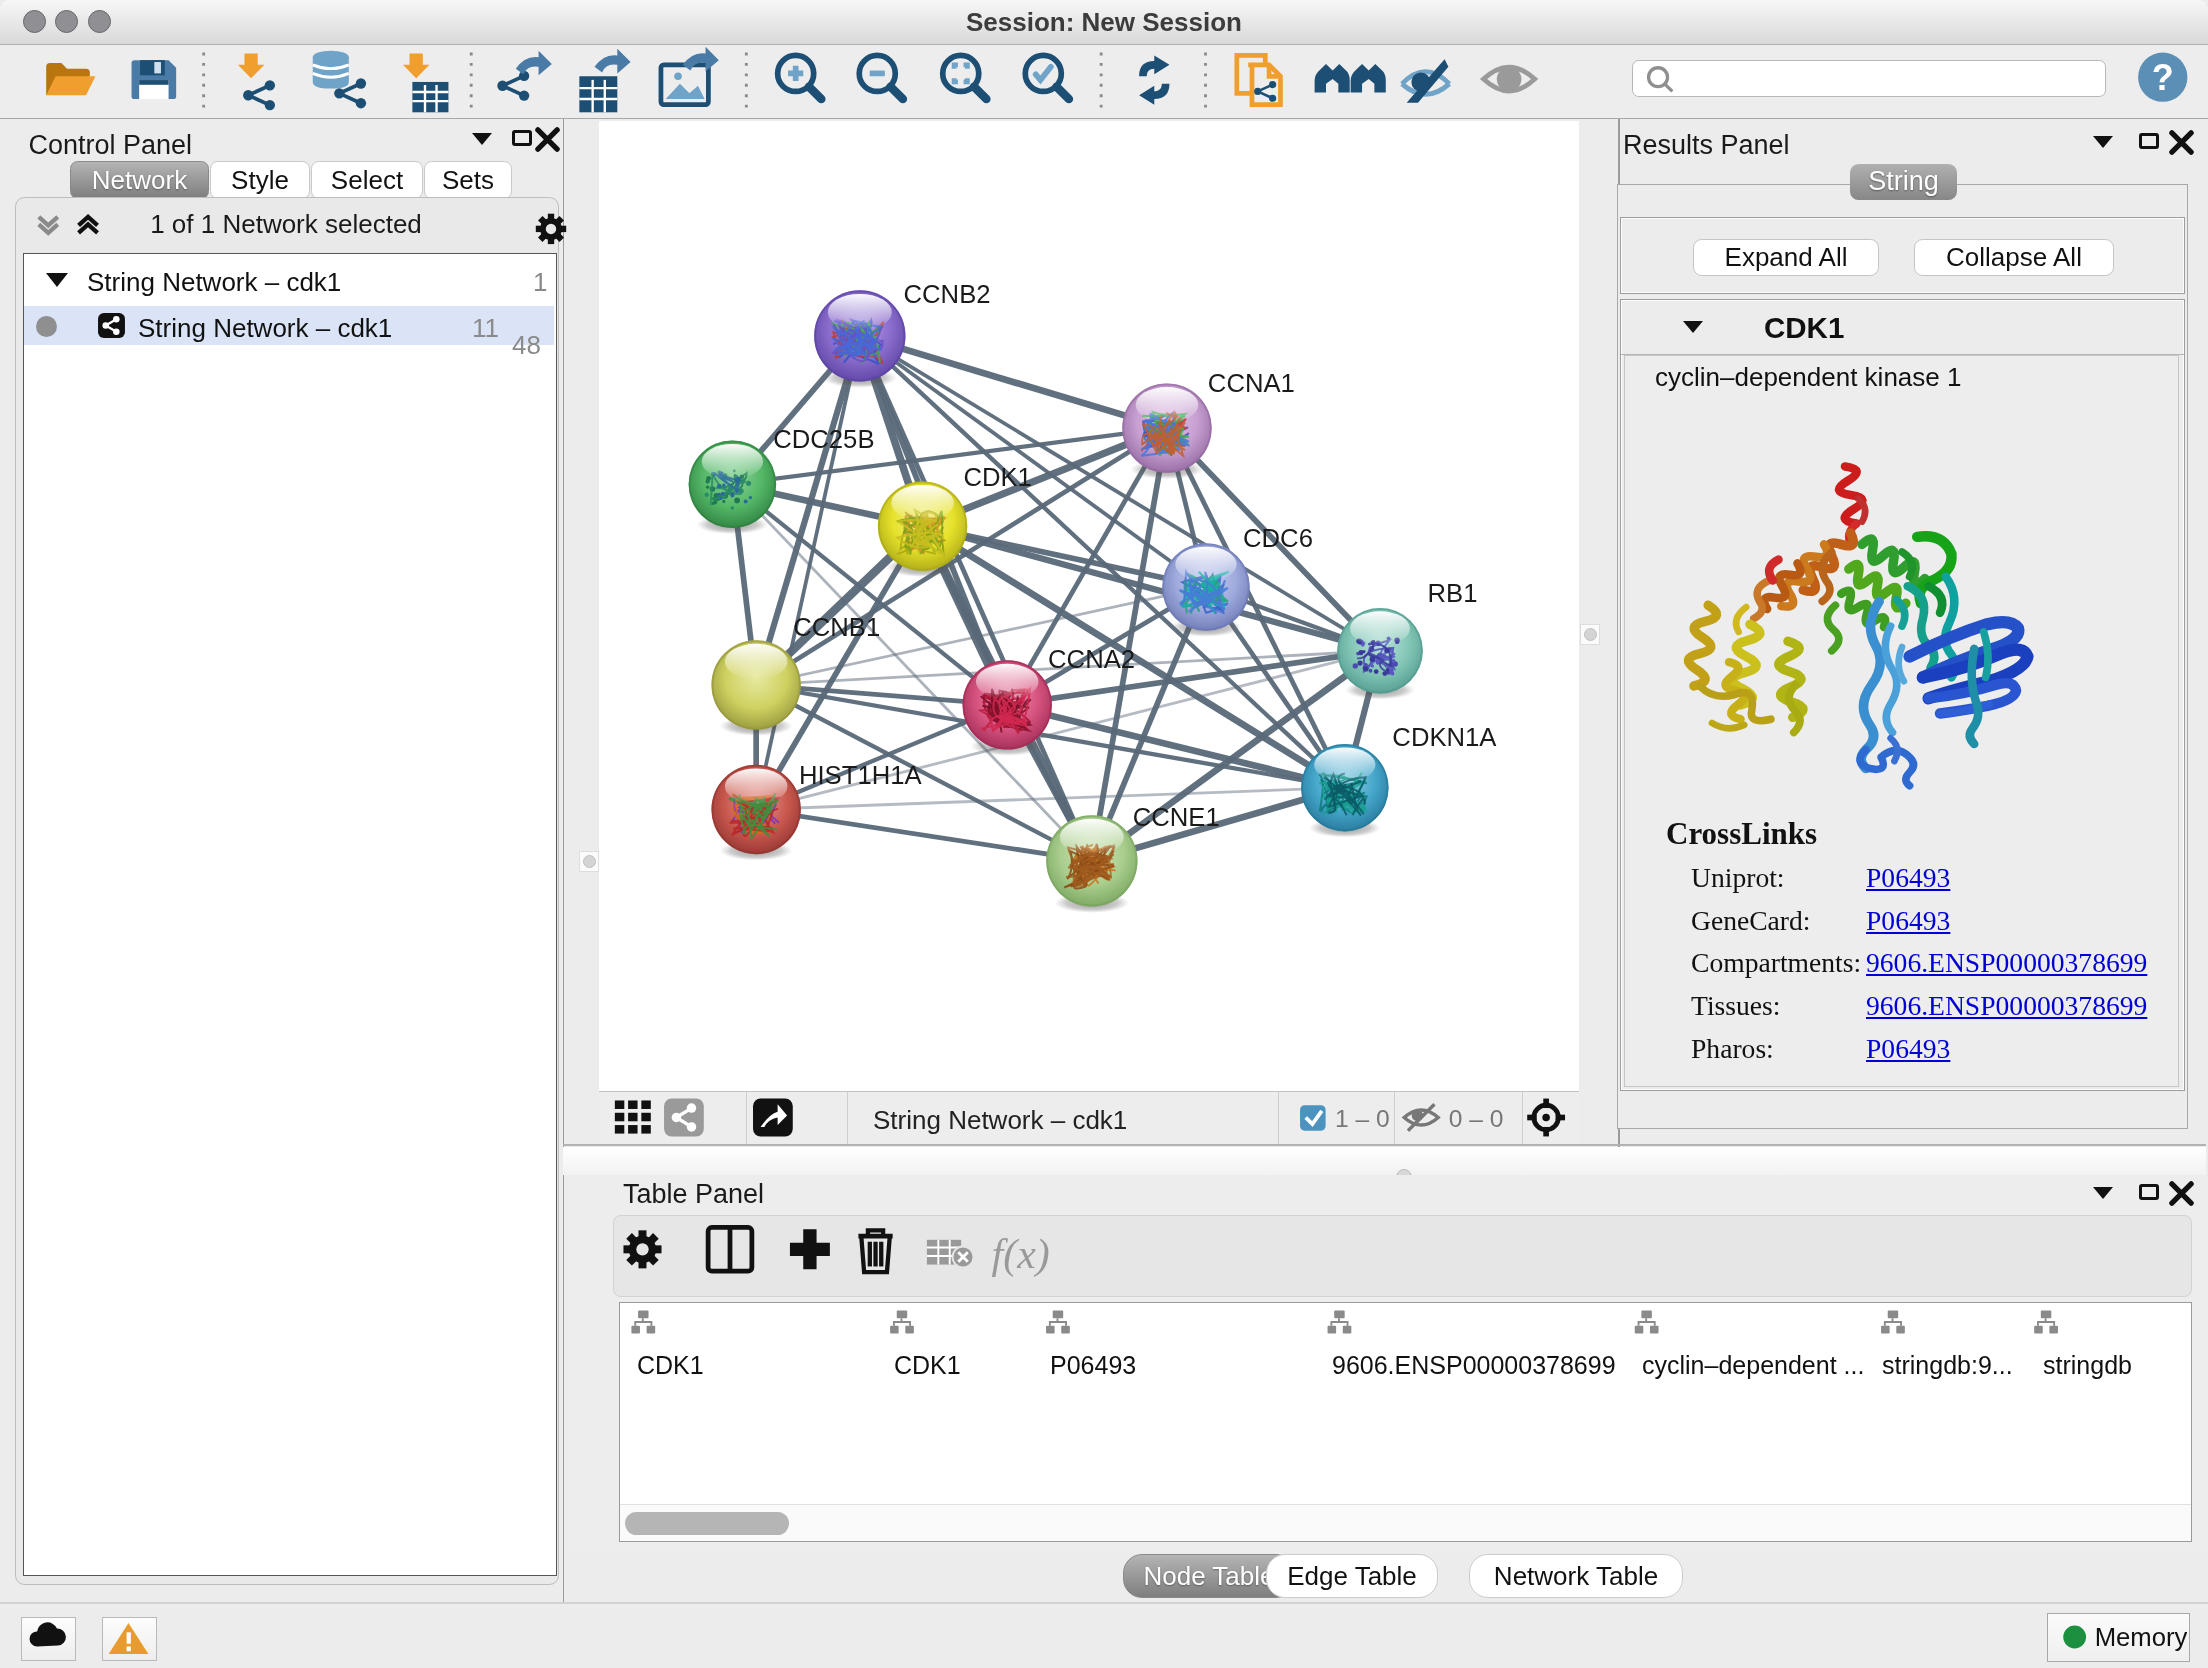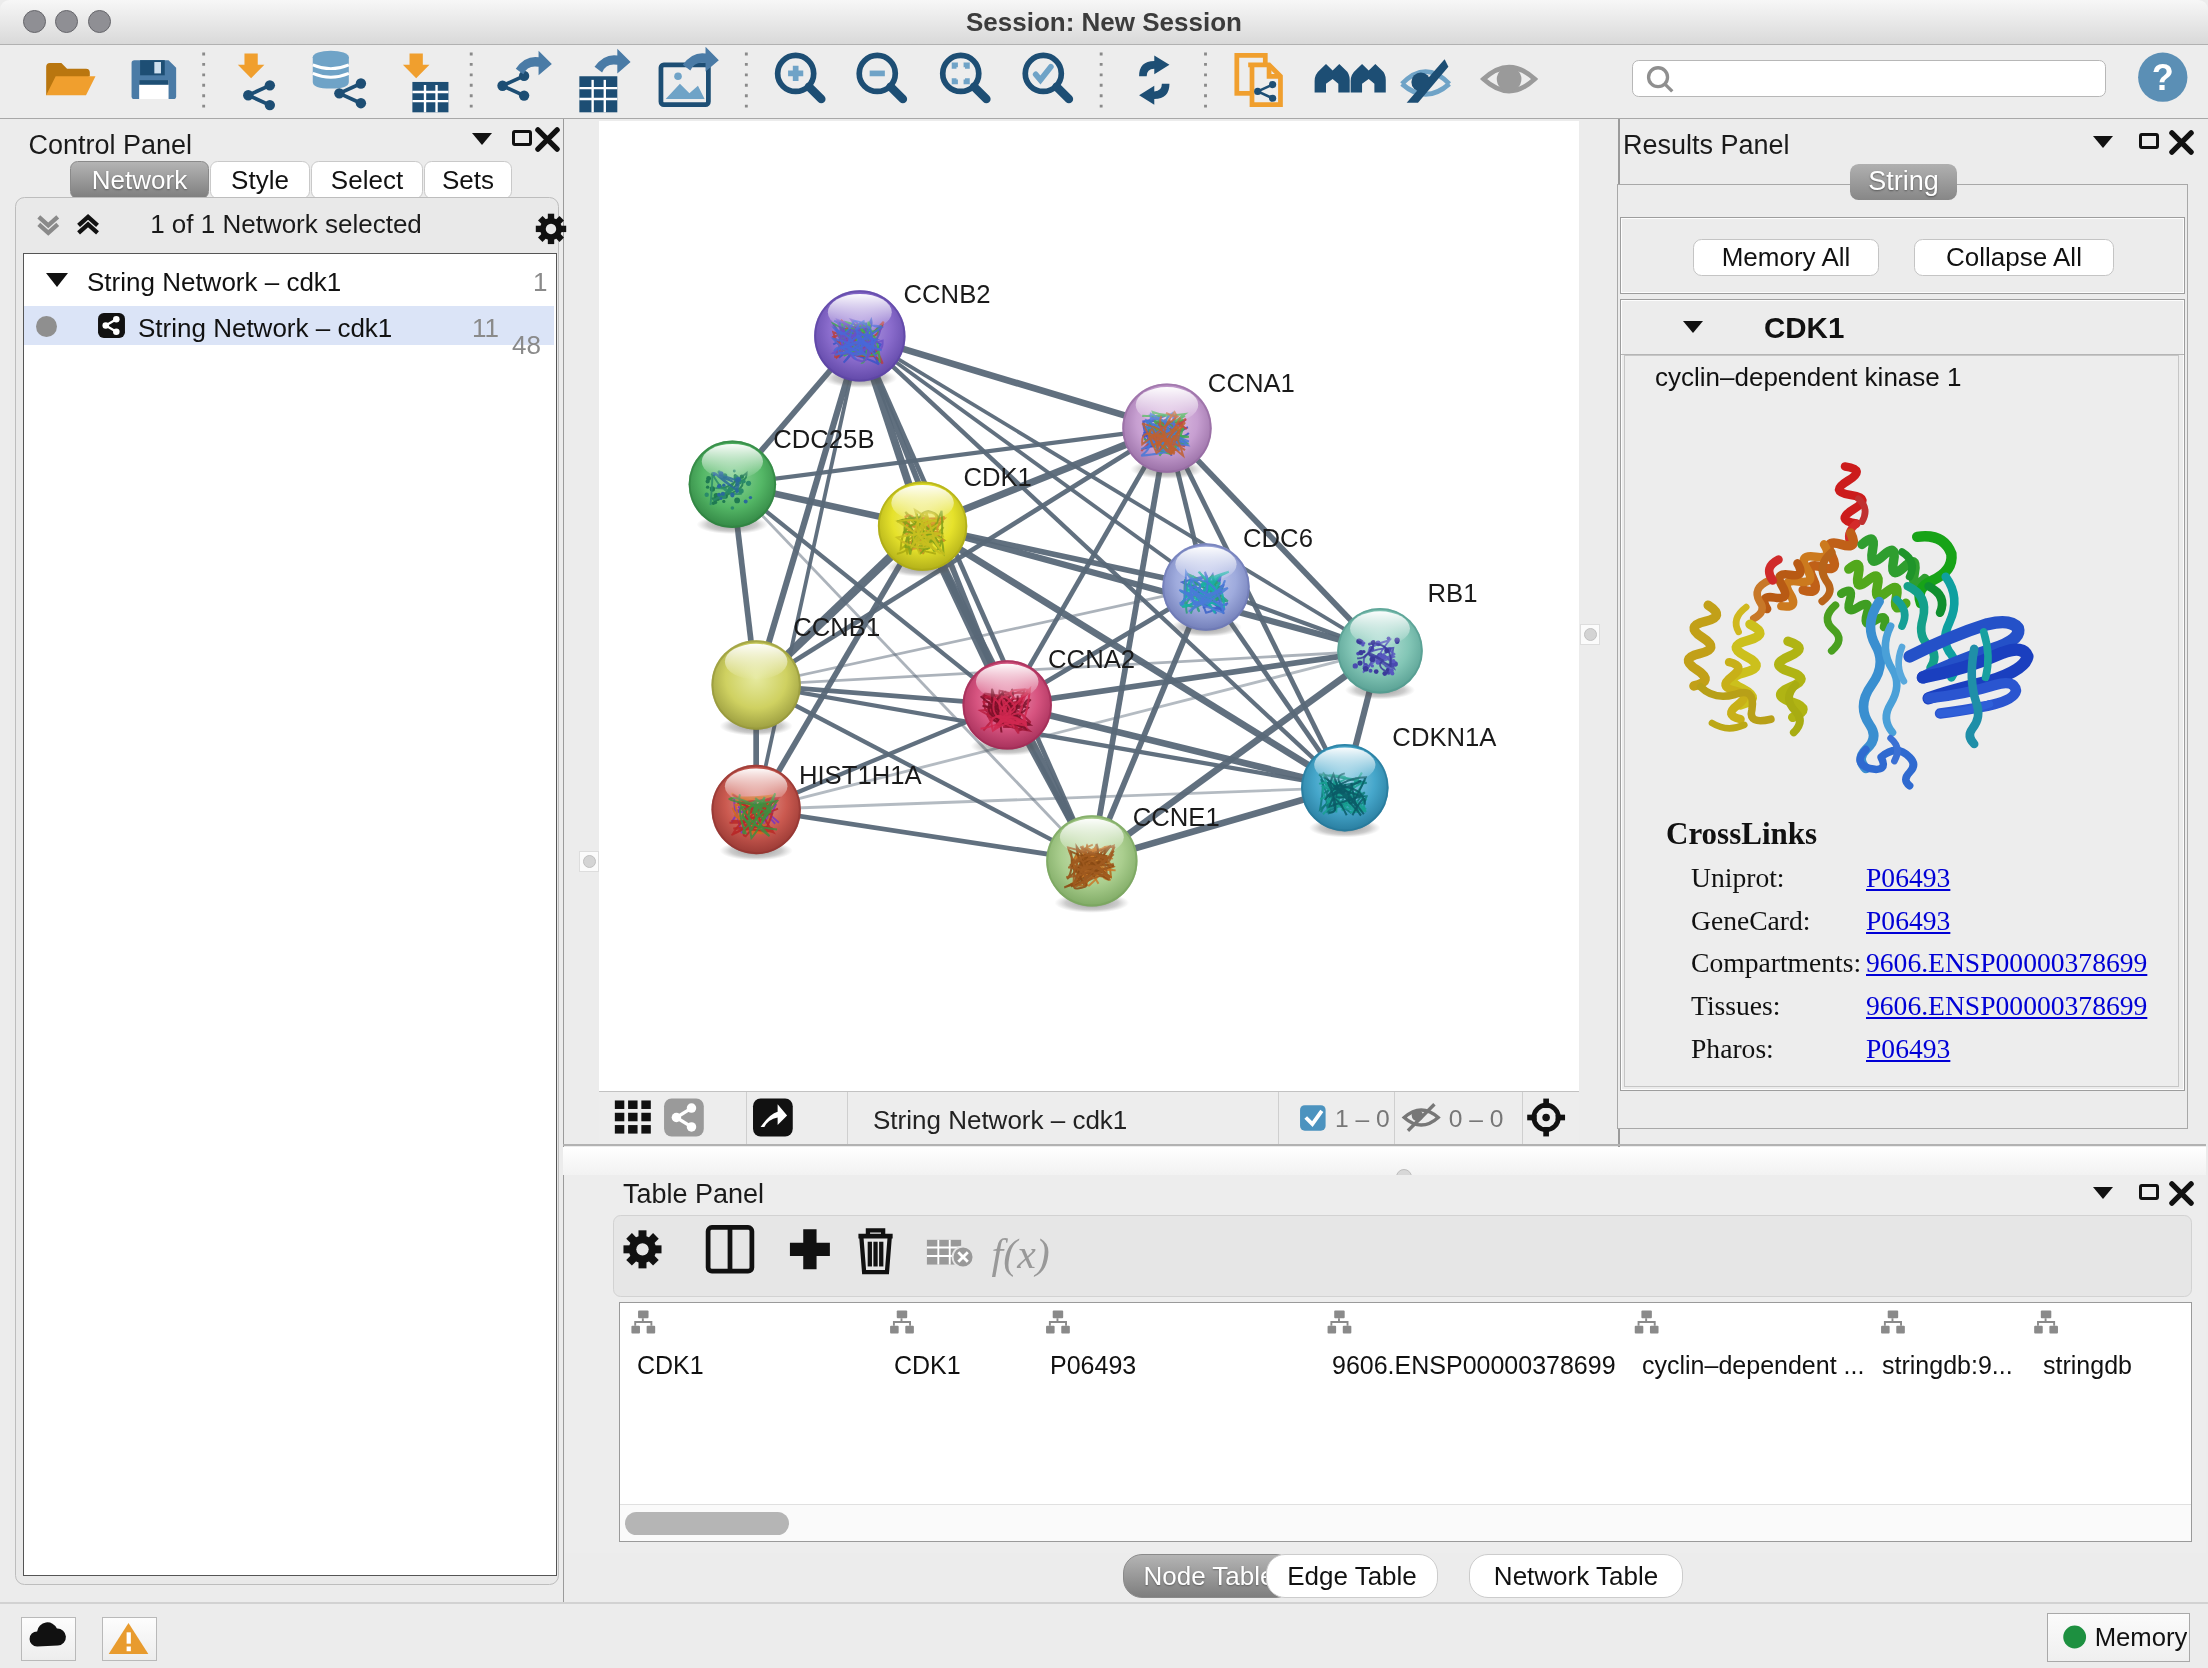--- a/index.html
+++ b/index.html
@@ -778,21 +778,21 @@
   <div class="abs" style="left:1618px;top:119px;width:1.9px;height:1036px;background:#9b9b9b;"></div>
   <div id="rp-title" class="abs">Results Panel</div>
   <div class="abs ptri" style="left:2093px;top:136px;"></div>
   <div class="abs psq" style="left:2139px;top:133px;"></div>
   <svg class="abs" style="left:2169px;top:130px;" width="25" height="25" viewBox="0 0 26 26">
       <path d="M3 3 L23 23 M23 3 L3 23" stroke="#111" stroke-width="5.5" stroke-linecap="round"></path>
     </svg>
   <div id="rp-box" class="abs"></div>
   <div id="stringtab" class="abs">String</div>
   <div id="rp-expbox" class="abs"></div>
-  <div class="wbtn" style="left:1693px;top:239px;width:186px;height:37px;line-height:34px;">Memory All</div>
+  <div class="wbtn" style="left:1693px;top:239px;width:186px;height:37px;line-height:34px;">Expand All</div>
   <div class="wbtn" style="left:1914px;top:239px;width:200px;height:37px;line-height:34px;">Collapse All</div>
   <div id="rp-sec" class="abs"></div>
   <div id="cdk1hdr" class="abs"></div>
   <div class="abs ptri" style="left:1683px;top:321px;"></div>
   <div class="abs" style="left:1764px;top:311px;font-size:29.5px;font-weight:bold;color:#111;">CDK1</div>
   <div id="rp-inner" class="abs"></div>
   <div class="abs" style="left:1655px;top:362px;font-size:26px;color:#111;">cyclin–dependent kinase 1</div>
   <svg id="protein" class="abs" style="left:1655px;top:438px;" width="399" height="361" viewBox="0 0 420 380">
       <path d="M200 30 Q223 33 203 45 Q183 57 206 60 Q229 63 209 75 Q189 87 212 90" fill="none" stroke="#cc1c1c" stroke-width="9" stroke-opacity="1.0" stroke-linecap="round" stroke-linejoin="round"></path>
 <path d="M212 90 Q200 100 206 112" fill="none" stroke="#d42a2a" stroke-width="8" stroke-opacity="1.0" stroke-linecap="round" stroke-linejoin="round"></path>

